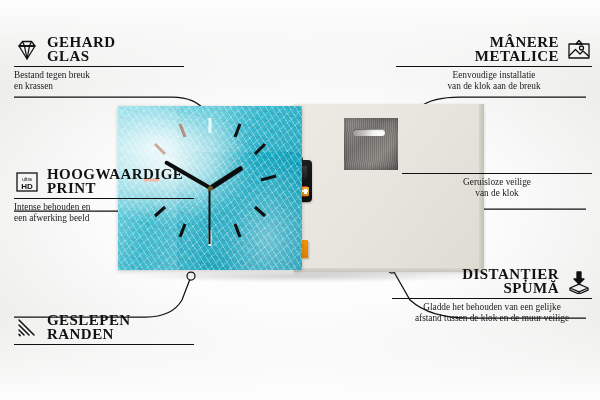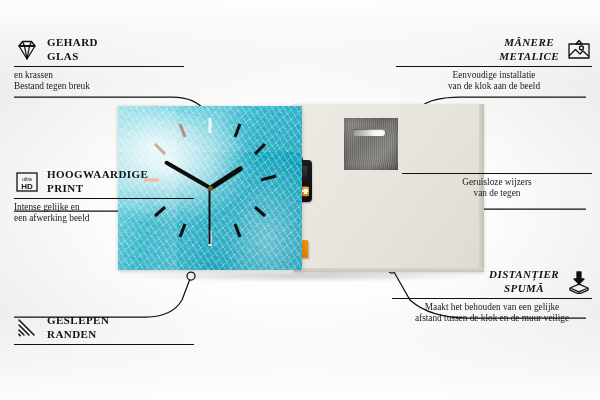--- a/index.html
+++ b/index.html
@@ -25,28 +25,28 @@
   
   .wires{position:absolute;inset:0;width:600px;height:400px;}
 
   
   .feat{position:absolute;}
   .feat .head{display:flex;align-items:center;gap:7px;}
   .feat.right .head{flex-direction:row;justify-content:flex-end;}
   .feat .titles{
     font-family:"Liberation Serif",serif;
     font-weight:700;
-    font-size:11px;
+    font-size:15px;
     line-height:13.5px;
     letter-spacing:.45px;
     color:#121212;
     text-transform:uppercase;
     white-space:nowrap;
   }
-  .feat.right .titles{text-align:center;font-style:italic;}
+  .feat.right .titles{text-align:right;}
   .feat .rule{
     height:1px;background:#111;margin-top:3px;width:100%;
   }
   .feat .desc{
     margin-top:3px;
     font-family:"Liberation Serif",serif;
     font-size:9.3px;
     line-height:11.4px;
     color:#1b1b1b;
     white-space:nowrap;
@@ -287,40 +287,40 @@
           <path d="M5 8 L21 8"></path>
         </g>
       </svg>
       <div class="titles">
         <div>GEHARD</div>
         <div>GLAS</div>
       </div>
     </div>
     <div class="rule"></div>
     <div class="desc">
+      <div>Bestand tegen breuk</div>
       <div>en krassen</div>
-      <div>Bestand tegen breuk</div>
     </div>
   </div>
 
   <div class="feat left" id="f-print">
     <div class="head">
       <svg class="ico" viewBox="0 0 26 24">
         <rect x="3" y="3" width="20" height="18" fill="none" stroke="#111" stroke-width="1.3"></rect>
         <text x="13" y="11" font-family="Liberation Sans, sans-serif" font-size="5" text-anchor="middle" fill="#111">ultra</text>
         <text x="13" y="18.5" font-family="Liberation Sans, sans-serif" font-size="8" font-weight="bold" text-anchor="middle" fill="#111">HD</text>
       </svg>
       <div class="titles">
         <div>HOOGWAARDIGE</div>
         <div>PRINT</div>
       </div>
     </div>
     <div class="rule"></div>
     <div class="desc">
-      <div>Intense gelijke en</div>
+      <div>Intense behouden en</div>
       <div>een afwerking beeld</div>
     </div>
   </div>
 
   <div class="feat left" id="f-rand">
     <div class="head">
       <svg class="ico" viewBox="0 0 26 24">
         <g stroke="#111" stroke-width="1.5" stroke-linecap="round">
           <line x1="5" y1="4" x2="20" y2="19"></line>
           <line x1="5" y1="9" x2="15" y2="19"></line>
@@ -347,47 +347,47 @@
           <path d="M13 2.5 L10 6 L16 6 Z"></path>
           <rect x="3" y="6" width="20" height="14"></rect>
           <path d="M3 18 L9.5 11.5 L14 16 L17 13 L23 18.5"></path>
           <circle cx="15.5" cy="10" r="2"></circle>
         </g>
       </svg>
     </div>
     <div class="rule"></div>
     <div class="desc">
       <div>Eenvoudige installatie</div>
-      <div>van de klok aan de beeld</div>
+      <div>van de klok aan de breuk</div>
     </div>
   </div>
 
   <div class="feat right" id="f-mech">
     <div class="rule"></div>
     <div class="desc">
-      <div>Geruisloze wijzers</div>
-      <div>van de tegen</div>
+      <div>Geruisloze veilige</div>
+      <div>van de klok</div>
     </div>
   </div>
 
   <div class="feat right" id="f-dist">
     <div class="head">
       <div class="titles">
         <div>DISTANȚIER</div>
         <div>SPUMĂ</div>
       </div>
       <svg class="ico" viewBox="0 0 26 24">
         <g fill="none" stroke="#111" stroke-width="1.3" stroke-linejoin="round">
           <path d="M11 2 h4 v7 h3 l-5 5 -5 -5 h3 z" fill="#111"></path>
           <path d="M13 14.2 L22 18 L13 21.8 L4 18 Z"></path>
           <path d="M4 18 v2.2 L13 24 v-2.2"></path>
           <path d="M22 18 v2.2 L13 24"></path>
         </g>
       </svg>
     </div>
     <div class="rule"></div>
     <div class="desc">
-      <div>Maakt het behouden van een gelijke</div>
+      <div>Gladde het behouden van een gelijke</div>
       <div>afstand tussen de klok en de muur veilige</div>
     </div>
   </div>
 
 </div>
 
 </body></html>

